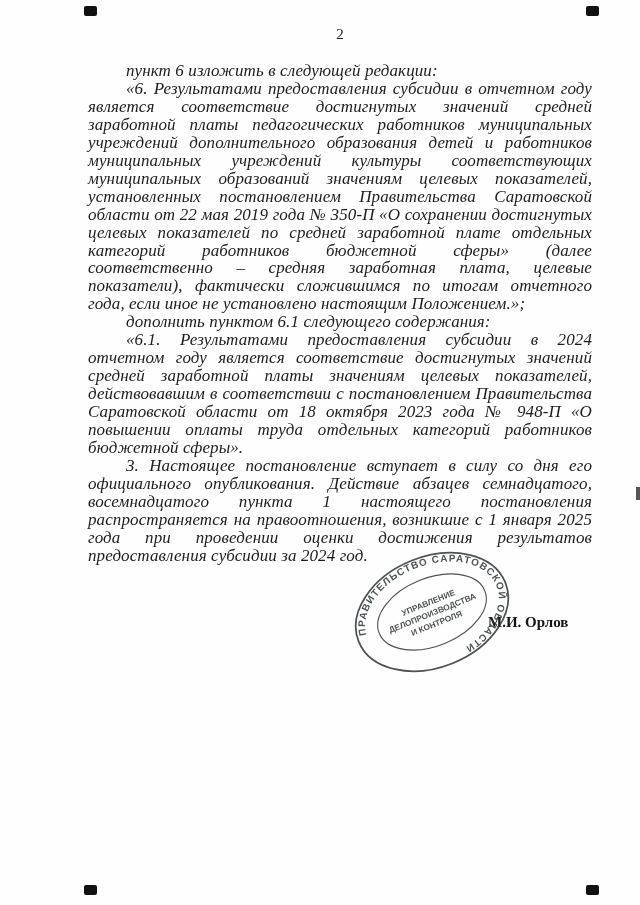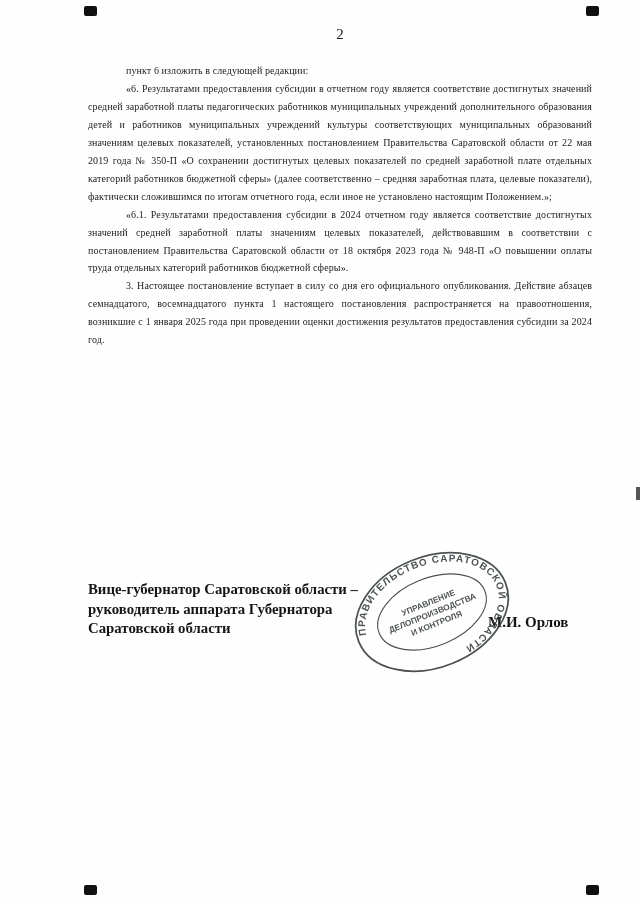--- a/index.html
+++ b/index.html
@@ -45,24 +45,25 @@
     width: 504px;
     text-align: center;
     font-size: 15px;
     color: #222;
   }
   .body-text {
     position: absolute;
     top: 62px;
     left: 88px;
     width: 504px;
-    font-size: 10px;
+    font-size: 17px;
     line-height: 17.95px;
     text-align: justify;
     letter-spacing: 0.1px;
+    font-style: italic;
   }
   .body-text p {
     margin: 0;
     text-indent: 38px;
   }
   .signature-block {
     position: absolute;
     top: 580px;
     left: 88px;
     width: 300px;
@@ -106,29 +107,25 @@
   <div class="corner-mark tr"></div>
   <div class="corner-mark bl"></div>
   <div class="corner-mark br"></div>
   <div class="edge-mark"></div>
 
   <div class="page-number">2</div>
 
   <div class="body-text">
     <p>пункт 6 изложить в следующей редакции:</p>
     <p>«6. Результатами предоставления субсидии в отчетном году является соответствие достигнутых значений средней заработной платы педагогических работников муниципальных учреждений дополнительного образования детей и работников муниципальных учреждений культуры соответствующих муниципальных образований значениям целевых показателей, установленных постановлением Правительства Саратовской области от 22 мая 2019 года № 350-П «О сохранении достигнутых целевых показателей по средней заработной плате отдельных категорий работников бюджетной сферы» (далее соответственно – средняя заработная плата, целевые показатели), фактически сложившимся по итогам отчетного года, если иное не установлено настоящим Положением.»;</p>
+    <p>дополнить пунктом 6.1 следующего содержания:</p>
     <p>«6.1. Результатами предоставления субсидии в 2024 отчетном году является соответствие достигнутых значений средней заработной платы значениям целевых показателей, действовавшим в соответствии с постановлением Правительства Саратовской области от 18 октября 2023 года № 948-П «О повышении оплаты труда отдельных категорий работников бюджетной сферы».</p>
     <p>3. Настоящее постановление вступает в силу со дня его официального опубликования. Действие абзацев семнадцатого, восемнадцатого пункта 1 настоящего постановления распространяется на правоотношения, возникшие с 1 января 2025 года при проведении оценки достижения результатов предоставления субсидии за 2024 год.</p>
   </div>
 
-  <div class="signature-block">
-    <div>Вице-губернатор Саратовской области –</div>
-    <div>руководитель аппарата Губернатора</div>
-    <div>Саратовской области</div>
-  </div>
 
   <div class="signature-name">М.И. Орлов</div>
 
   <div class="stamp">
     <svg viewBox="0 0 210 150">
       <defs>
         <path id="ringPath" d="M 17,75 A 88,59 0 1 1 193,75 A 88,59 0 1 1 17,75" fill="none"></path>
       </defs>
       <ellipse cx="105" cy="75" rx="100" ry="70" fill="none" stroke="#343a3c" stroke-width="2.2"></ellipse>
       <ellipse cx="105" cy="75" rx="72" ry="43" fill="none" stroke="#343a3c" stroke-width="1.4"></ellipse>

